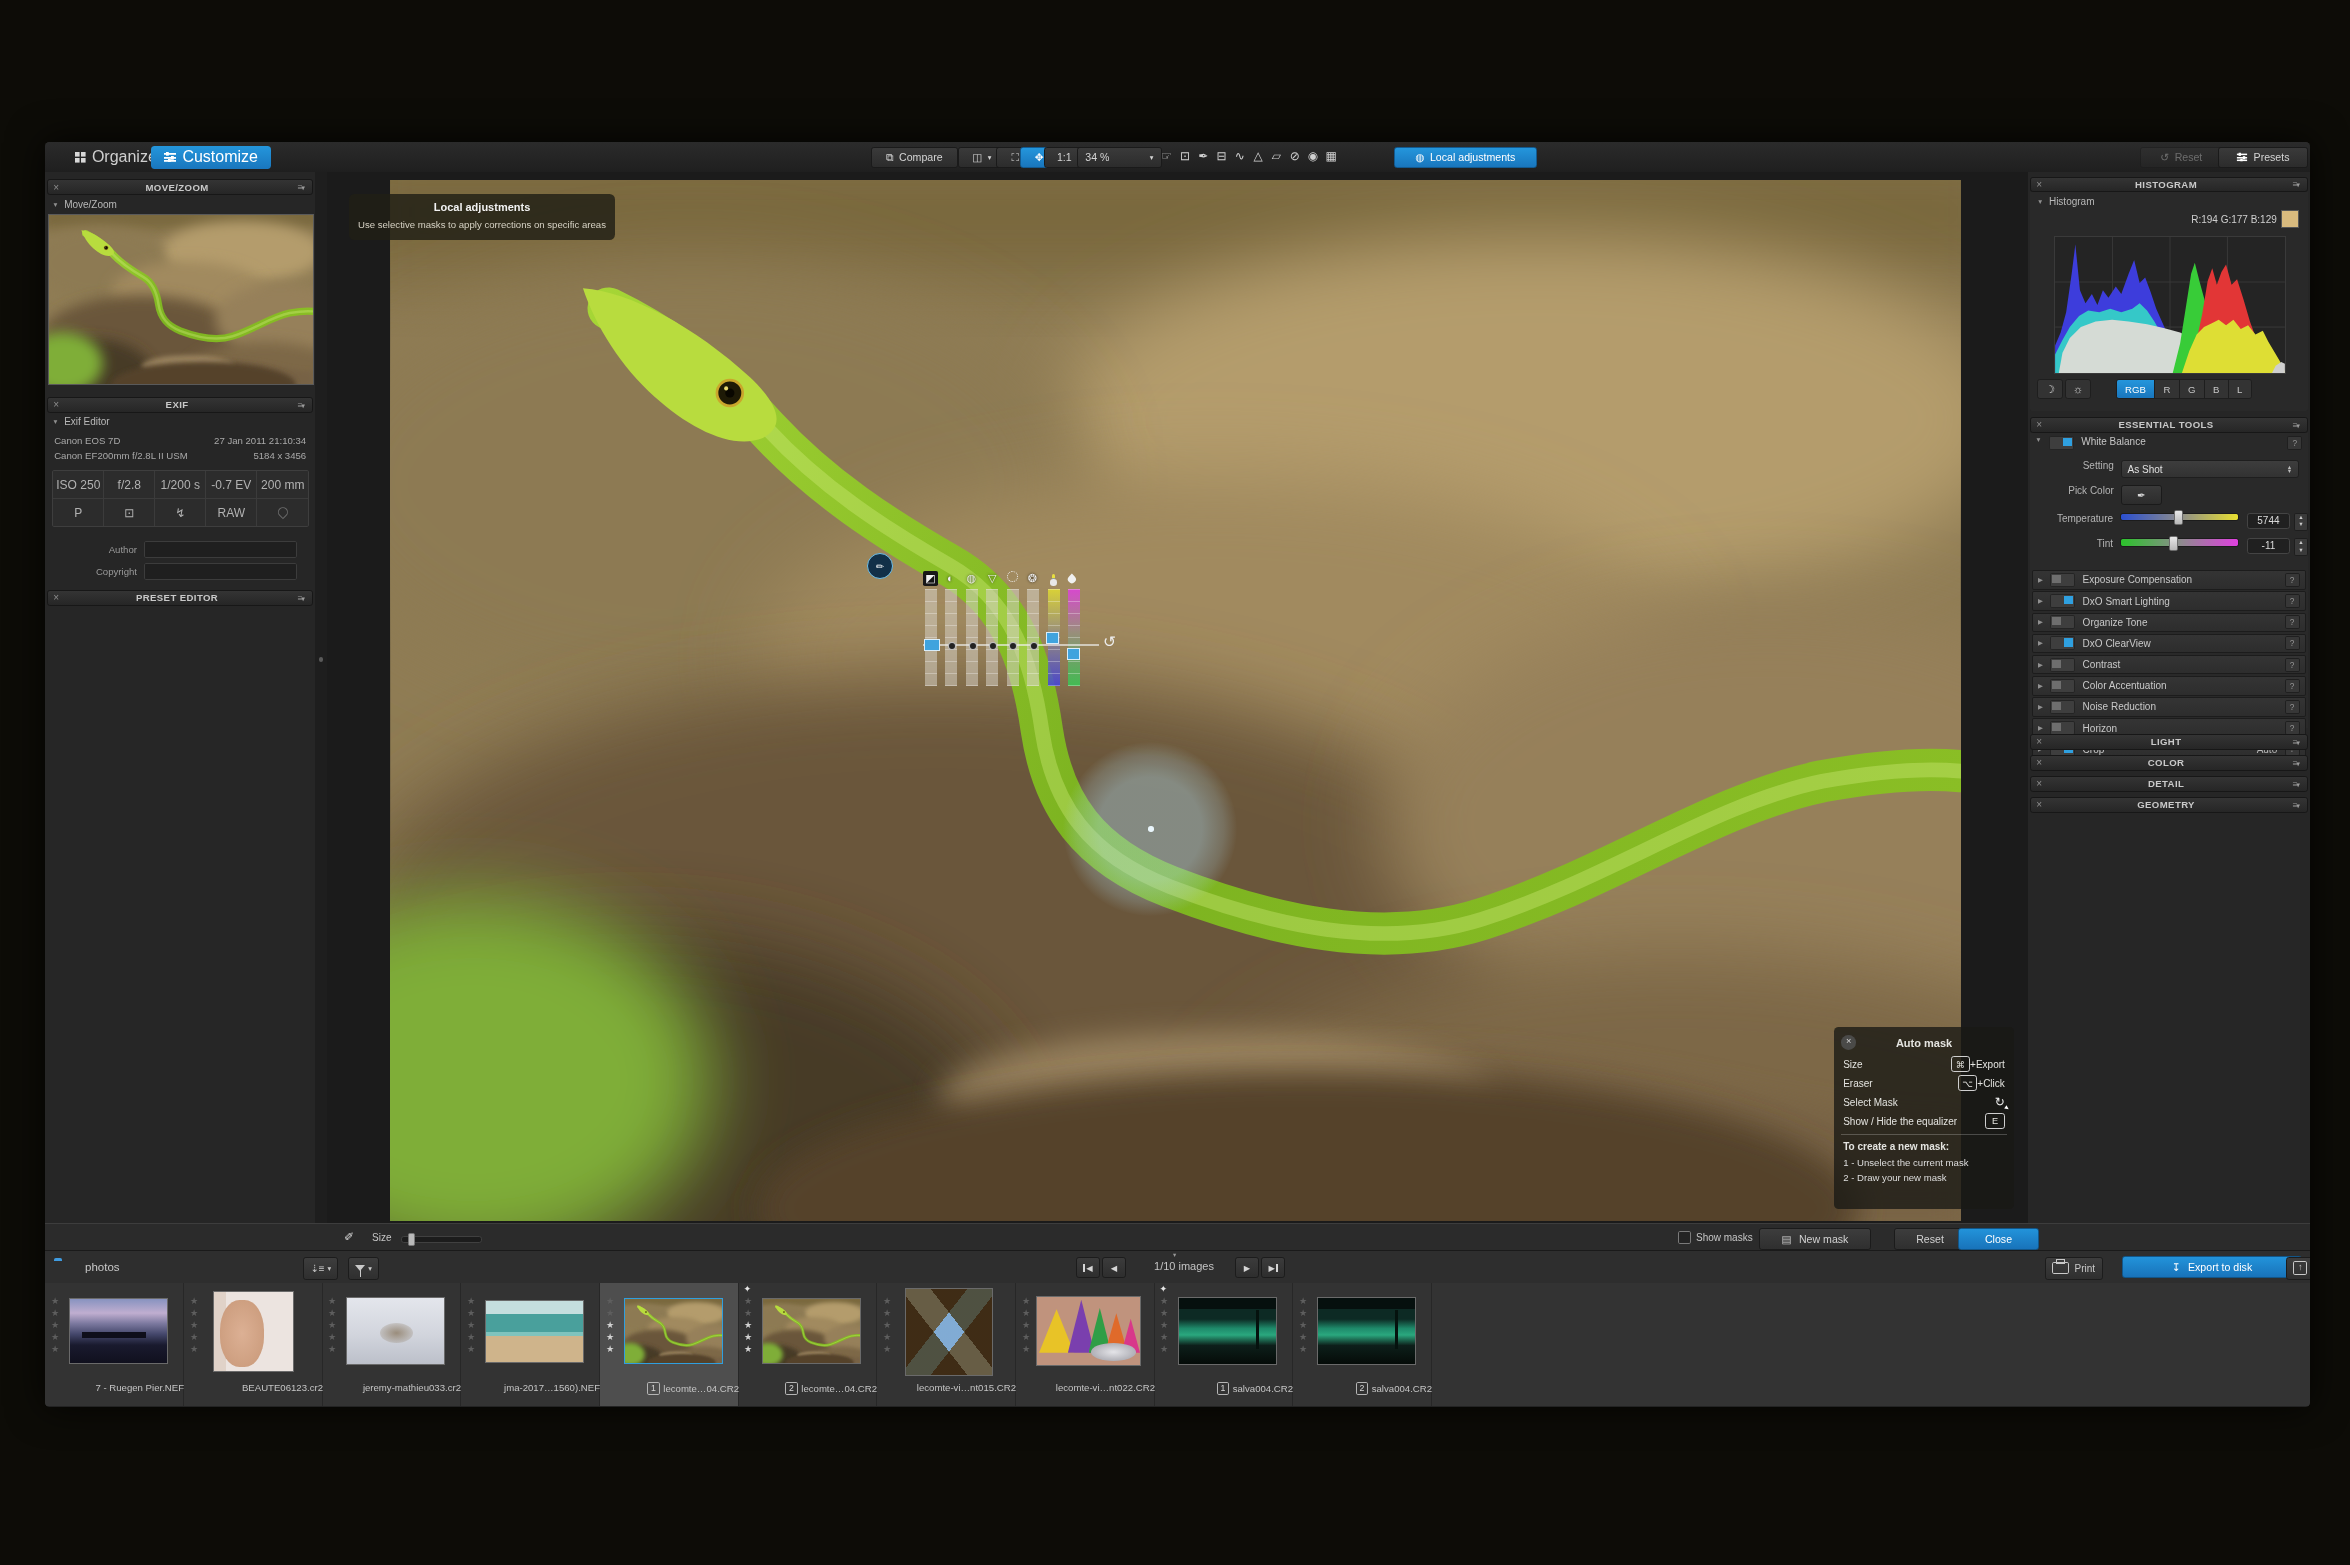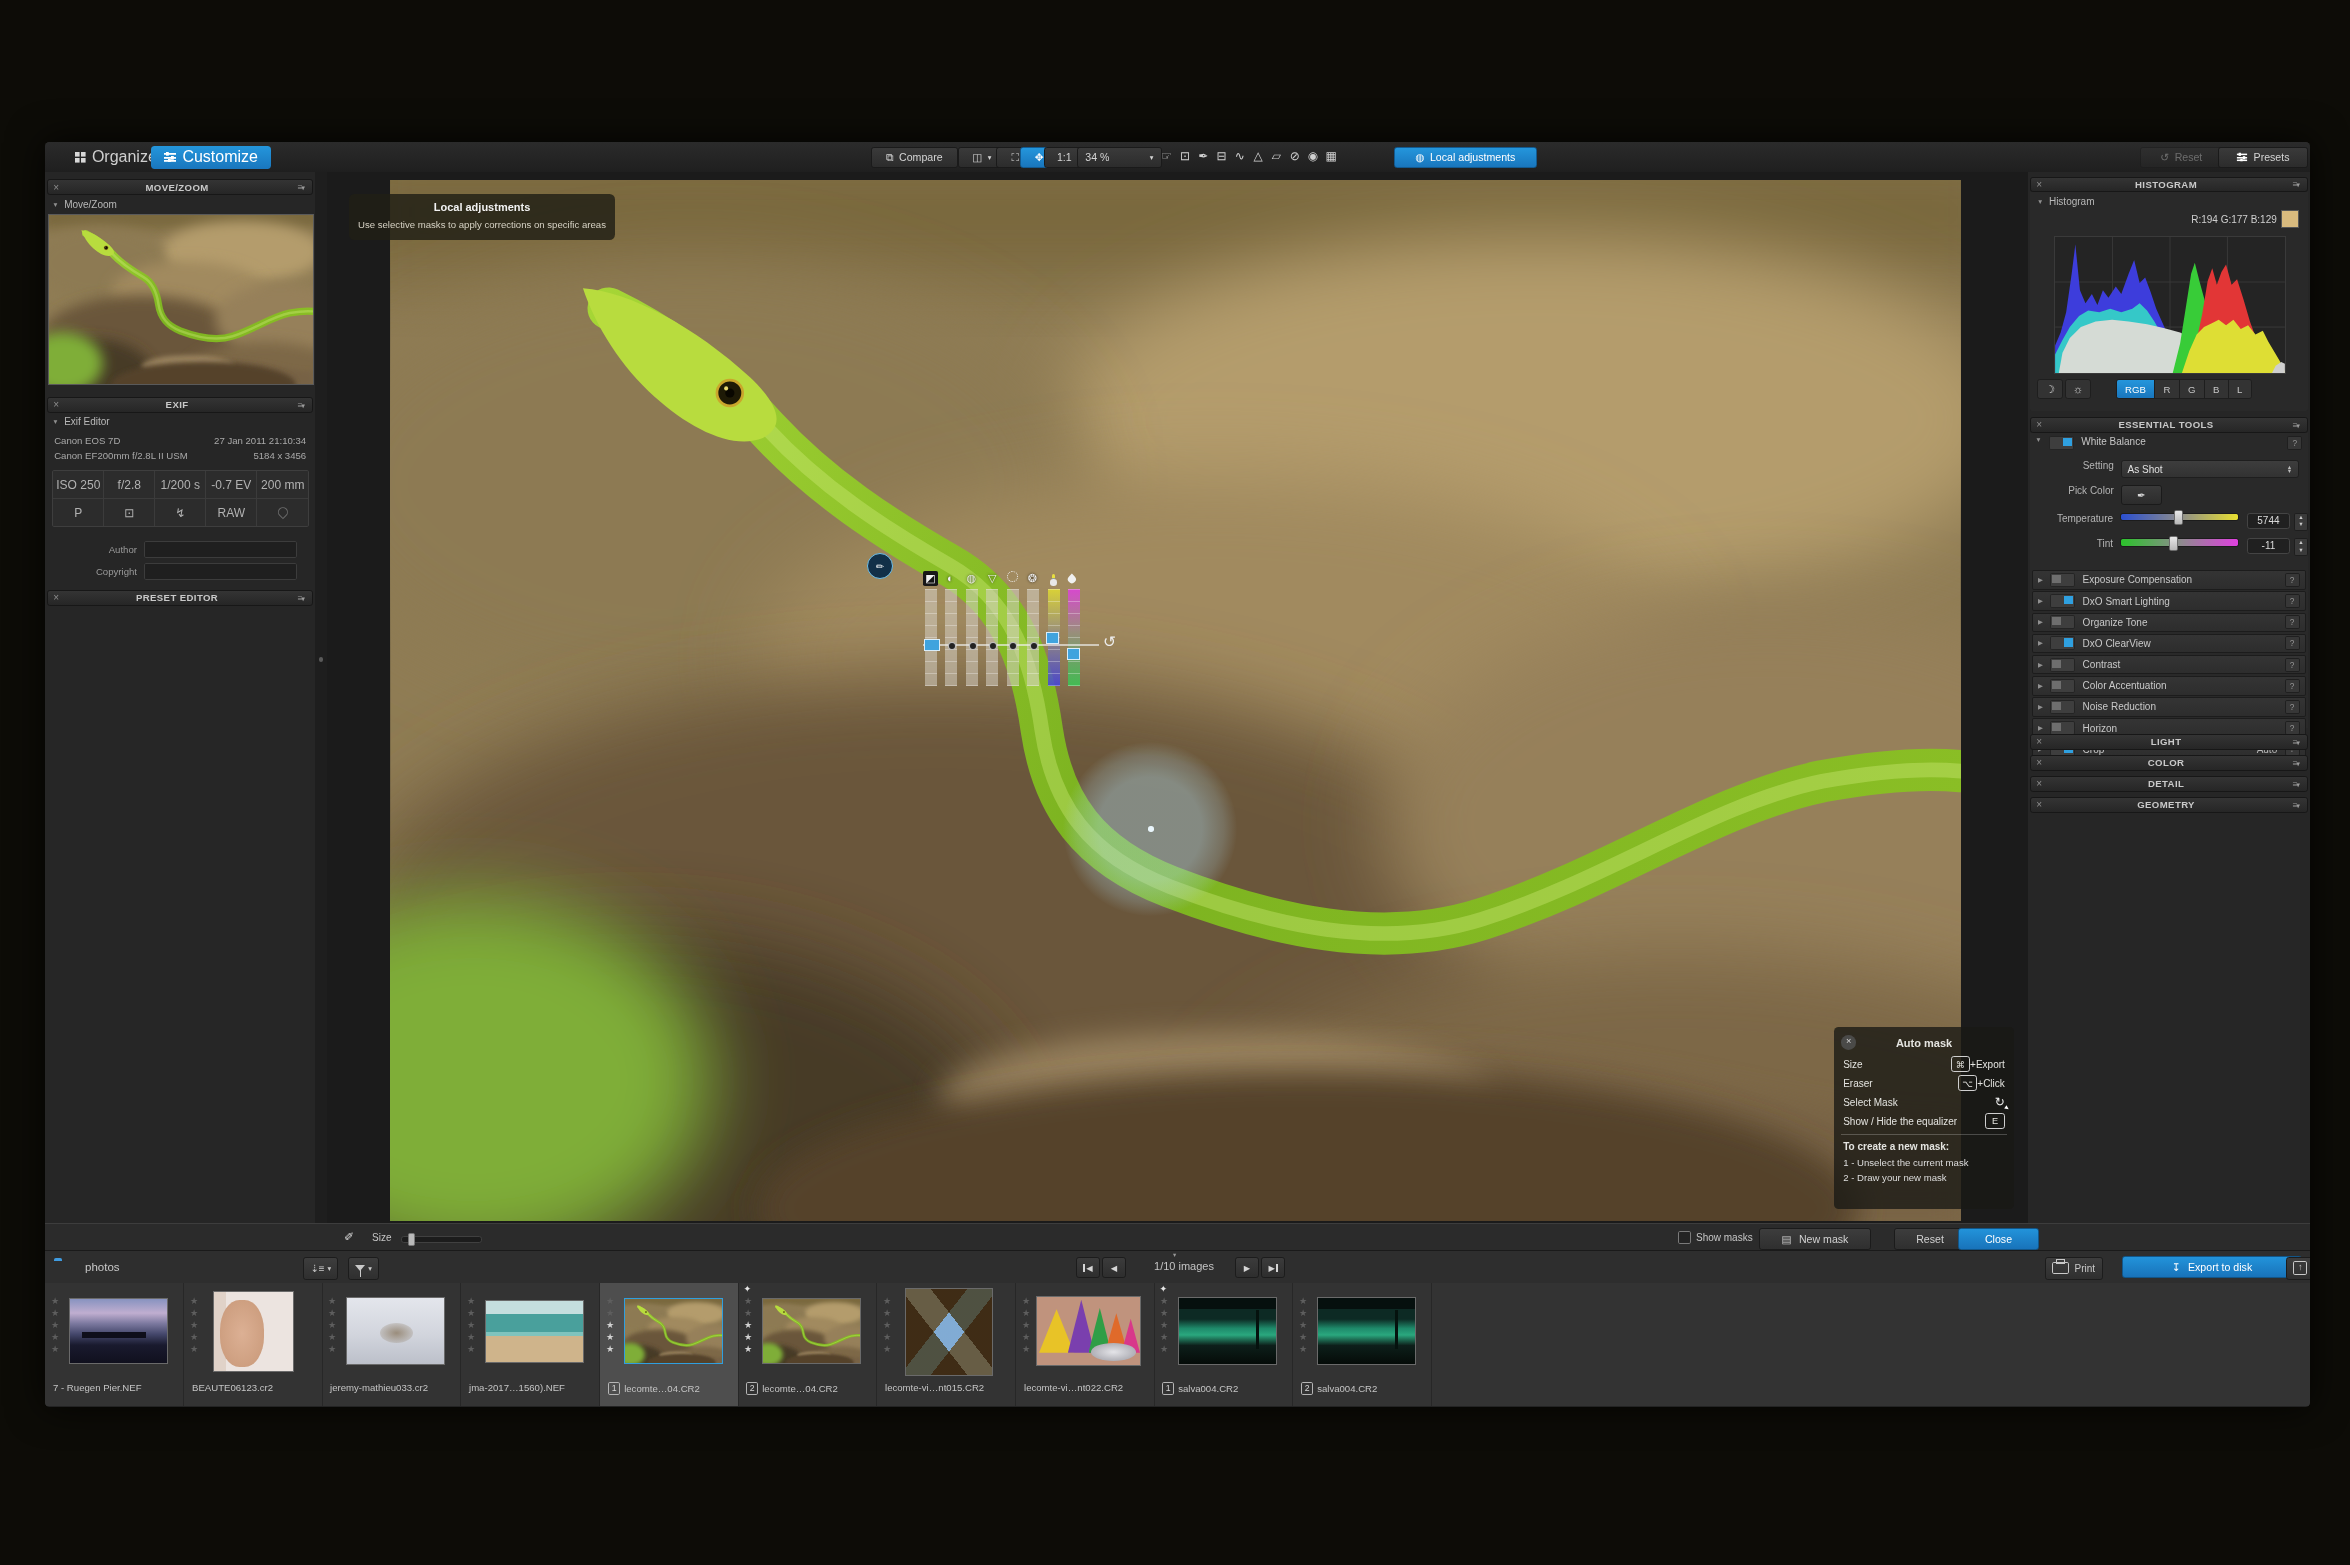--- a/index.html
+++ b/index.html
@@ -138,21 +138,21 @@
   .printer:before{content:"";position:absolute;left:2.8px;top:-3.7px;width:7.3px;height:2.8px;border:0.9px solid #c9c9c9}
   .sharebox{width:12px;height:12px;border:0.9px solid #c9c9c9;border-radius:1.8px;text-align:center;line-height:11px;font-size:9.2px;color:#c9c9c9}
   .fsbody{position:absolute;left:0;top:1141px;width:2265px;height:123px;background:#333}
   .cell{position:absolute;top:0;width:139px;height:123px;border-right:0.9px solid #272727;box-sizing:border-box}
   .cell.sel{background:#4e4e4e}
   .stars{position:absolute;left:4.6px;top:12px;width:11px;font-size:9.2px;line-height:12px;word-break:break-all;color:#5e5e5e;text-align:center}
   .stars .lit{color:#d2d2d2}
   .sparkle{position:absolute;left:5.5px;top:0;font-size:9.2px;color:#e6e6e6}
   .th{position:absolute;border:0.9px solid #6a6a6a;overflow:hidden;background:#222}
   .th.selth{border:0.9px solid #2f9fe0}
-  .fn{position:absolute;left:8px;top:99px;width:139px;text-align:center;font-size:9.6px;color:#c5c5c5;display:flex;align-items:center;justify-content:flex-start;gap:3.7px}
+  .fn{position:absolute;left:0;top:99px;width:139px;text-align:center;font-size:9.6px;color:#c5c5c5;display:flex;align-items:center;justify-content:flex-end;gap:3.7px}
   .badge{display:inline-block;border:0.9px solid #b5b5b5;border-radius:1.8px;font-size:8.7px;padding:0 2.8px;line-height:11px;color:#d8d8d8}
   .pierdeck{position:absolute;left:12%;top:52%;width:66%;height:9%;background:#0e0e1a}
   .cone{position:absolute;bottom:18%;clip-path:polygon(50% 0,0 100%,100% 100%)}
   .bowl{position:absolute;right:4%;bottom:6%;width:44%;height:26%;background:radial-gradient(#e4e4e8,#9a9aa2);border-radius:50%}
   .wolfb{position:absolute;left:34%;top:38%;width:34%;height:30%;background:radial-gradient(#9a8d7c,rgba(154,141,124,0));border-radius:50%}
   .face{position:absolute;left:8%;top:10%;width:55%;height:85%;background:radial-gradient(#dcb094,#c89878);border-radius:45%}
   .pole{position:absolute;right:18%;top:18%;width:3%;height:60%;background:#05120e}
 </style>
 </head>
 <body>

